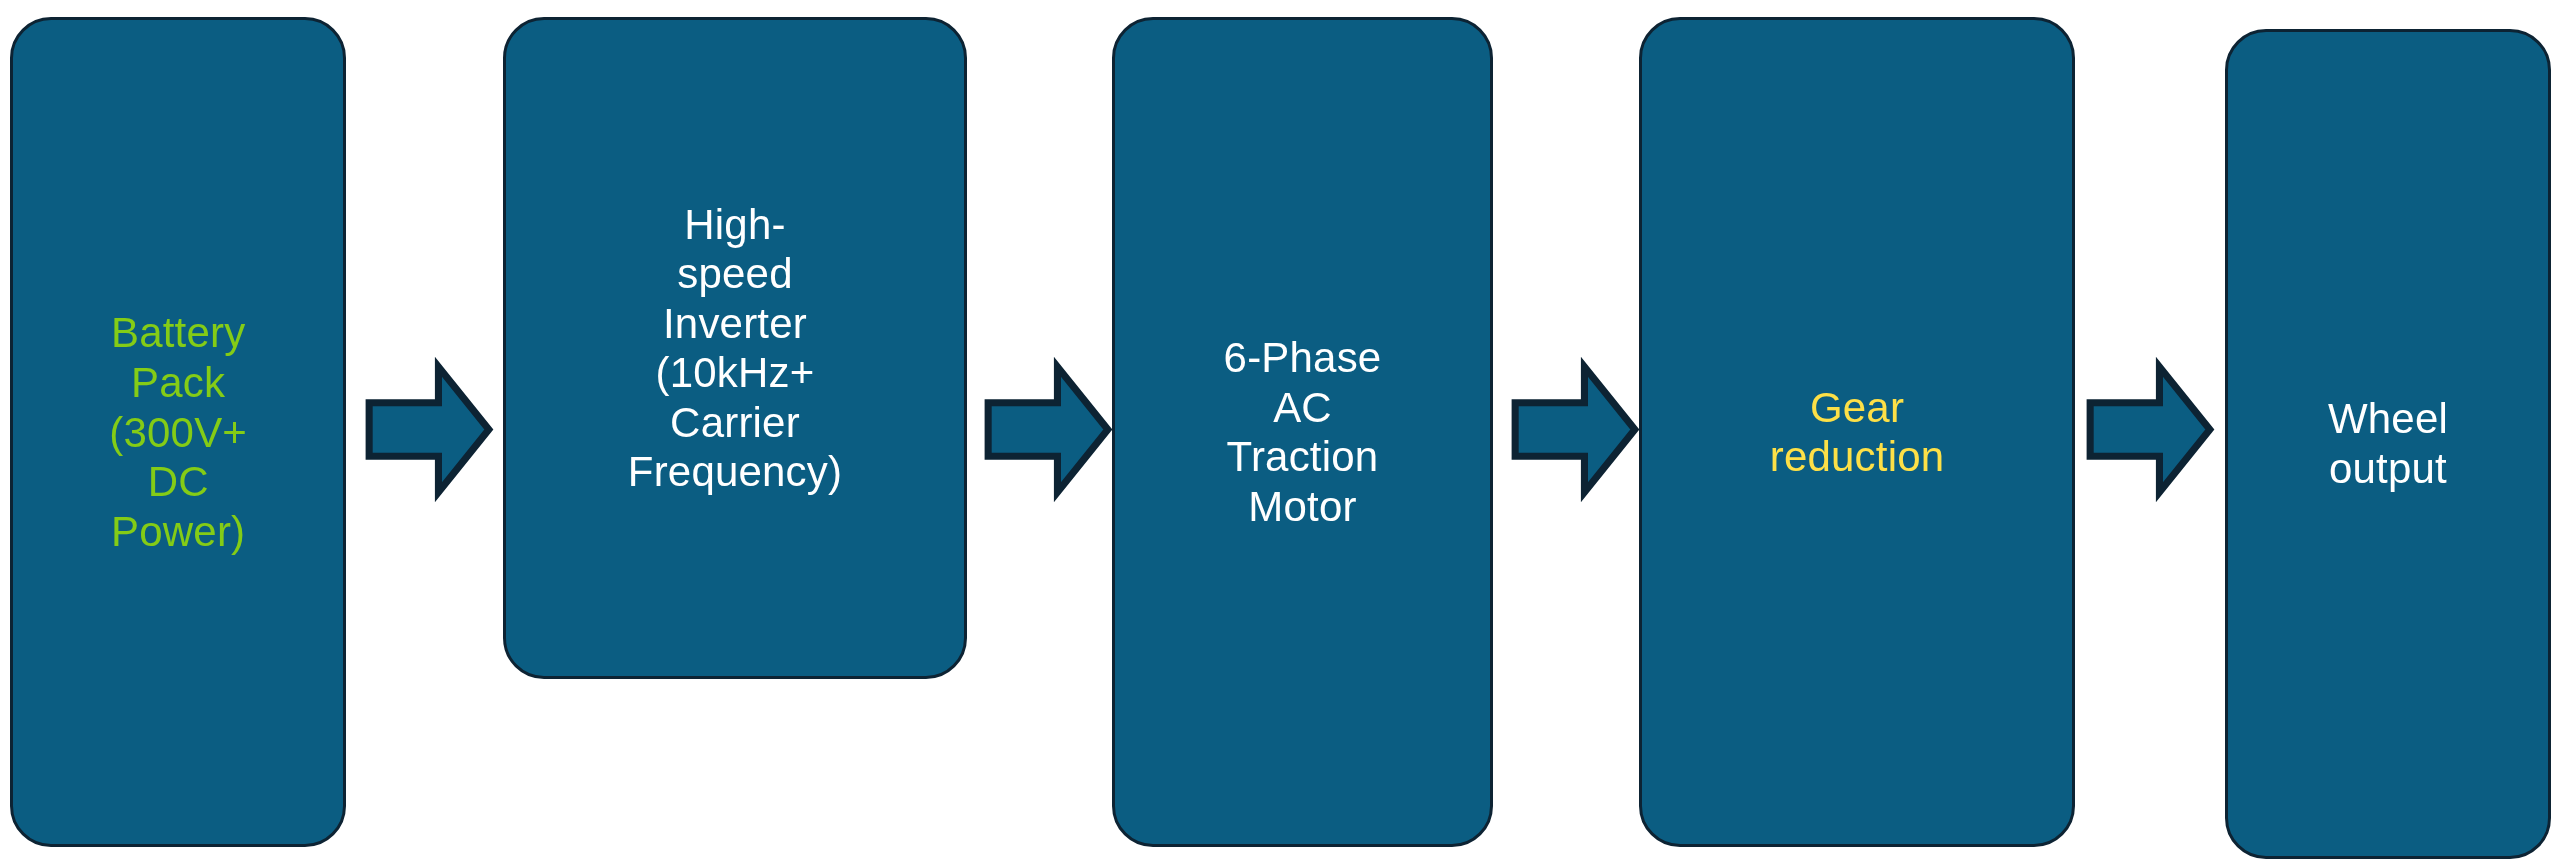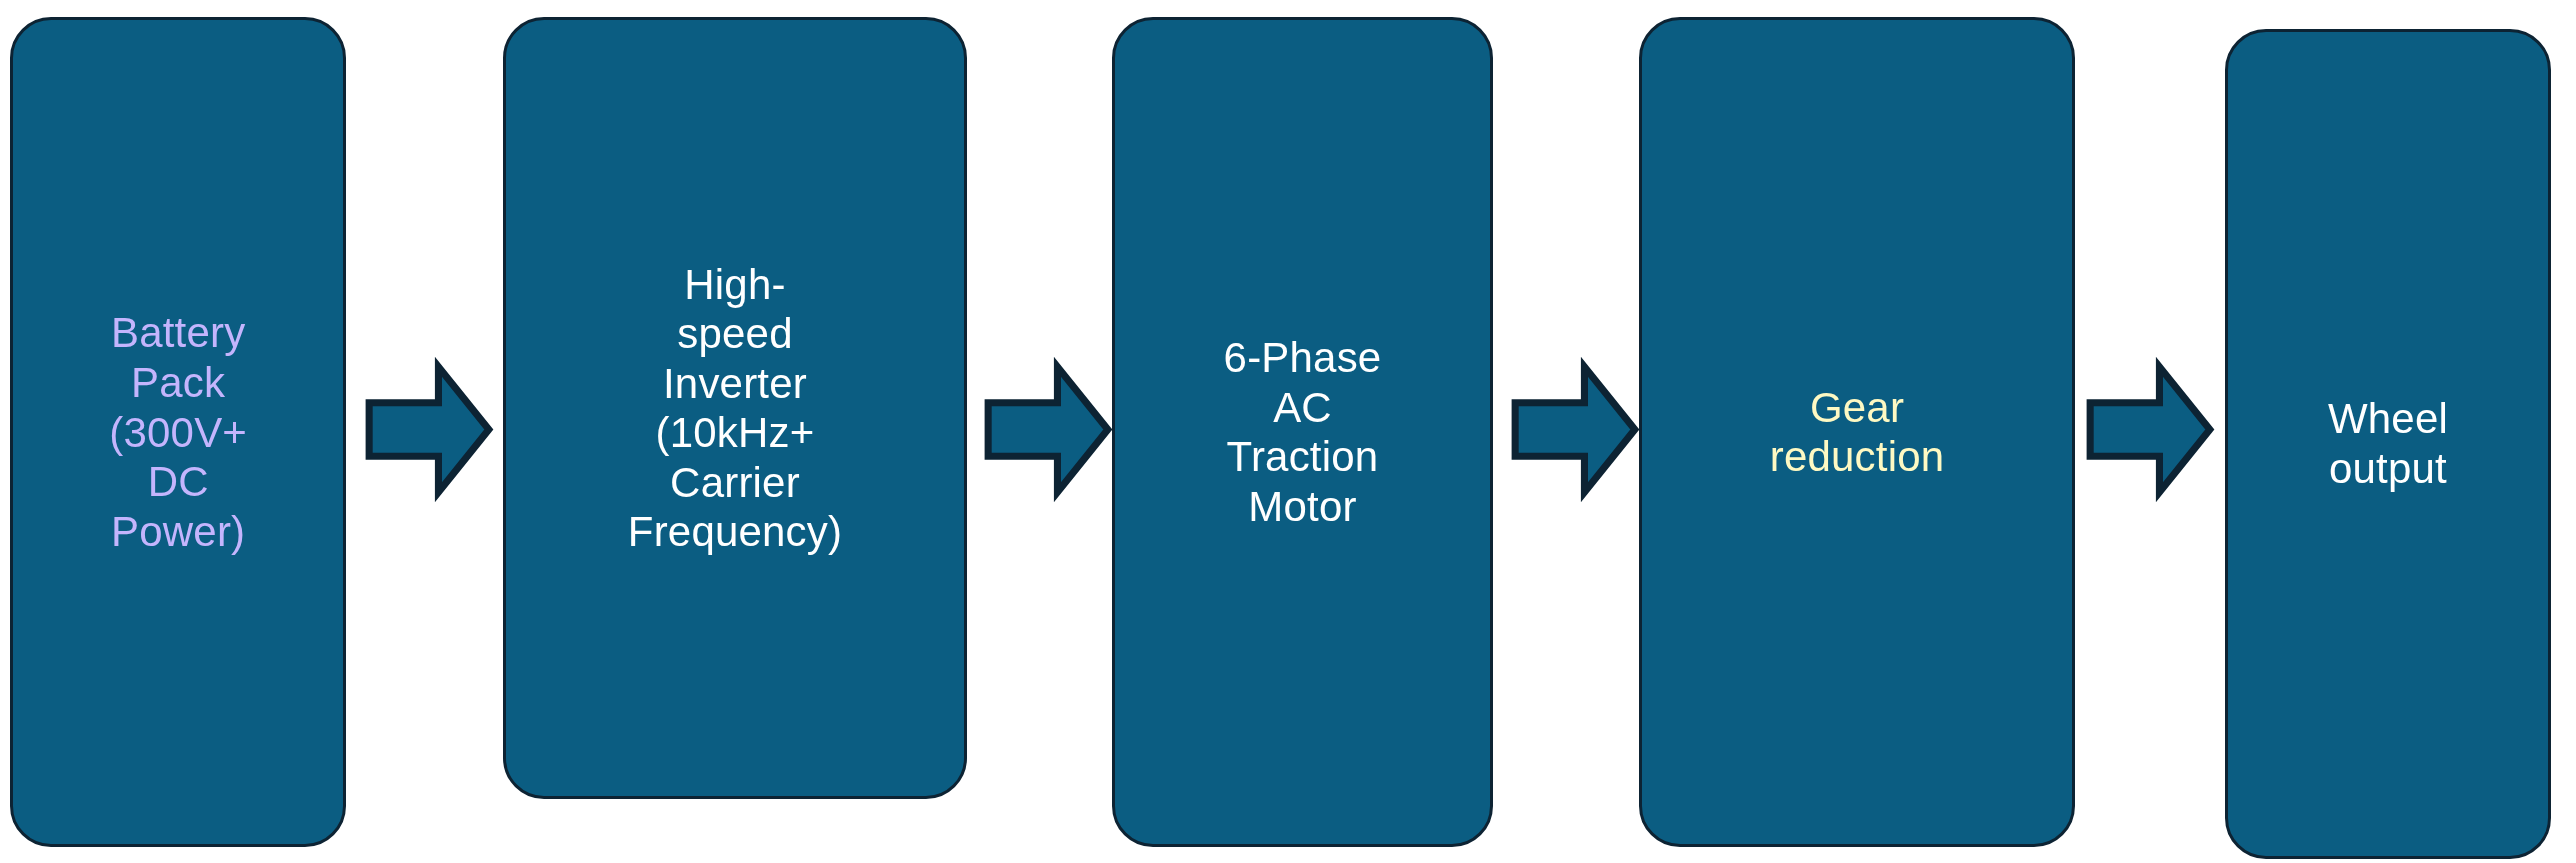--- a/index.html
+++ b/index.html
@@ -52,34 +52,34 @@
     height: 100%;
     overflow: visible;
   }
 </style>
 </head>
 <body>
 
 <div id="diagram" style="background: rgb(255, 255, 255);">
 
   <div class="stage-box" id="box-0" style="left: 10.2px; top: 17.3px; width: 336px; height: 830px; background: rgb(11, 93, 130); border-color: rgb(13, 35, 51);">
-    <span class="stage-label" style="color: #c4b5fd;">Battery
+    <span class="stage-label" style="color: #84cc16;">Battery
 Pack
 (300V+
 DC
 Power)</span>
   </div>
 
   <div class="flow-arrow" id="arrow-0" style="left: 366px; top: 362px; width: 126px; height: 135px;">
     <svg viewBox="0 0 160 172" preserveAspectRatio="none" aria-hidden="true">
       <polygon points="4,52 92,52 92,6 156,86 92,166 92,120 4,120" fill="#0b5d82" stroke="#0d2333" stroke-width="9" stroke-linejoin="miter"></polygon>
     </svg>
   </div>
 
-  <div class="stage-box" id="box-1" style="left: 503px; top: 17.3px; width: 464px; height: 782px; background: rgb(11, 93, 130); border-color: rgb(13, 35, 51);">
+  <div class="stage-box" id="box-1" style="left: 503px; top: 17.3px; width: 464px; height: 662px; background: rgb(11, 93, 130); border-color: rgb(13, 35, 51);">
     <span class="stage-label" style="color: rgb(255, 255, 255);">High-
 speed
 Inverter
 (10kHz+
 Carrier
 Frequency)</span>
   </div>
 
   <div class="flow-arrow" id="arrow-1" style="left: 985px; top: 362px; width: 126px; height: 135px;">
     <svg viewBox="0 0 160 172" preserveAspectRatio="none" aria-hidden="true">
@@ -94,21 +94,21 @@
 Motor</span>
   </div>
 
   <div class="flow-arrow" id="arrow-2" style="left: 1512px; top: 362px; width: 126px; height: 135px;">
     <svg viewBox="0 0 160 172" preserveAspectRatio="none" aria-hidden="true">
       <polygon points="4,52 92,52 92,6 156,86 92,166 92,120 4,120" fill="#0b5d82" stroke="#0d2333" stroke-width="9" stroke-linejoin="miter"></polygon>
     </svg>
   </div>
 
   <div class="stage-box" id="box-3" style="left: 1639px; top: 17.3px; width: 436px; height: 830px; background: rgb(11, 93, 130); border-color: rgb(13, 35, 51);">
-    <span class="stage-label" style="color: #fef9c3;">Gear
+    <span class="stage-label" style="color: #fde047;">Gear
 reduction</span>
   </div>
 
   <div class="flow-arrow" id="arrow-3" style="left: 2087px; top: 362px; width: 126px; height: 135px;">
     <svg viewBox="0 0 160 172" preserveAspectRatio="none" aria-hidden="true">
       <polygon points="4,52 92,52 92,6 156,86 92,166 92,120 4,120" fill="#0b5d82" stroke="#0d2333" stroke-width="9" stroke-linejoin="miter"></polygon>
     </svg>
   </div>
 
   <div class="stage-box" id="box-4" style="left: 2225px; top: 29px; width: 326px; height: 830px; background: rgb(11, 93, 130); border-color: rgb(13, 35, 51);">

